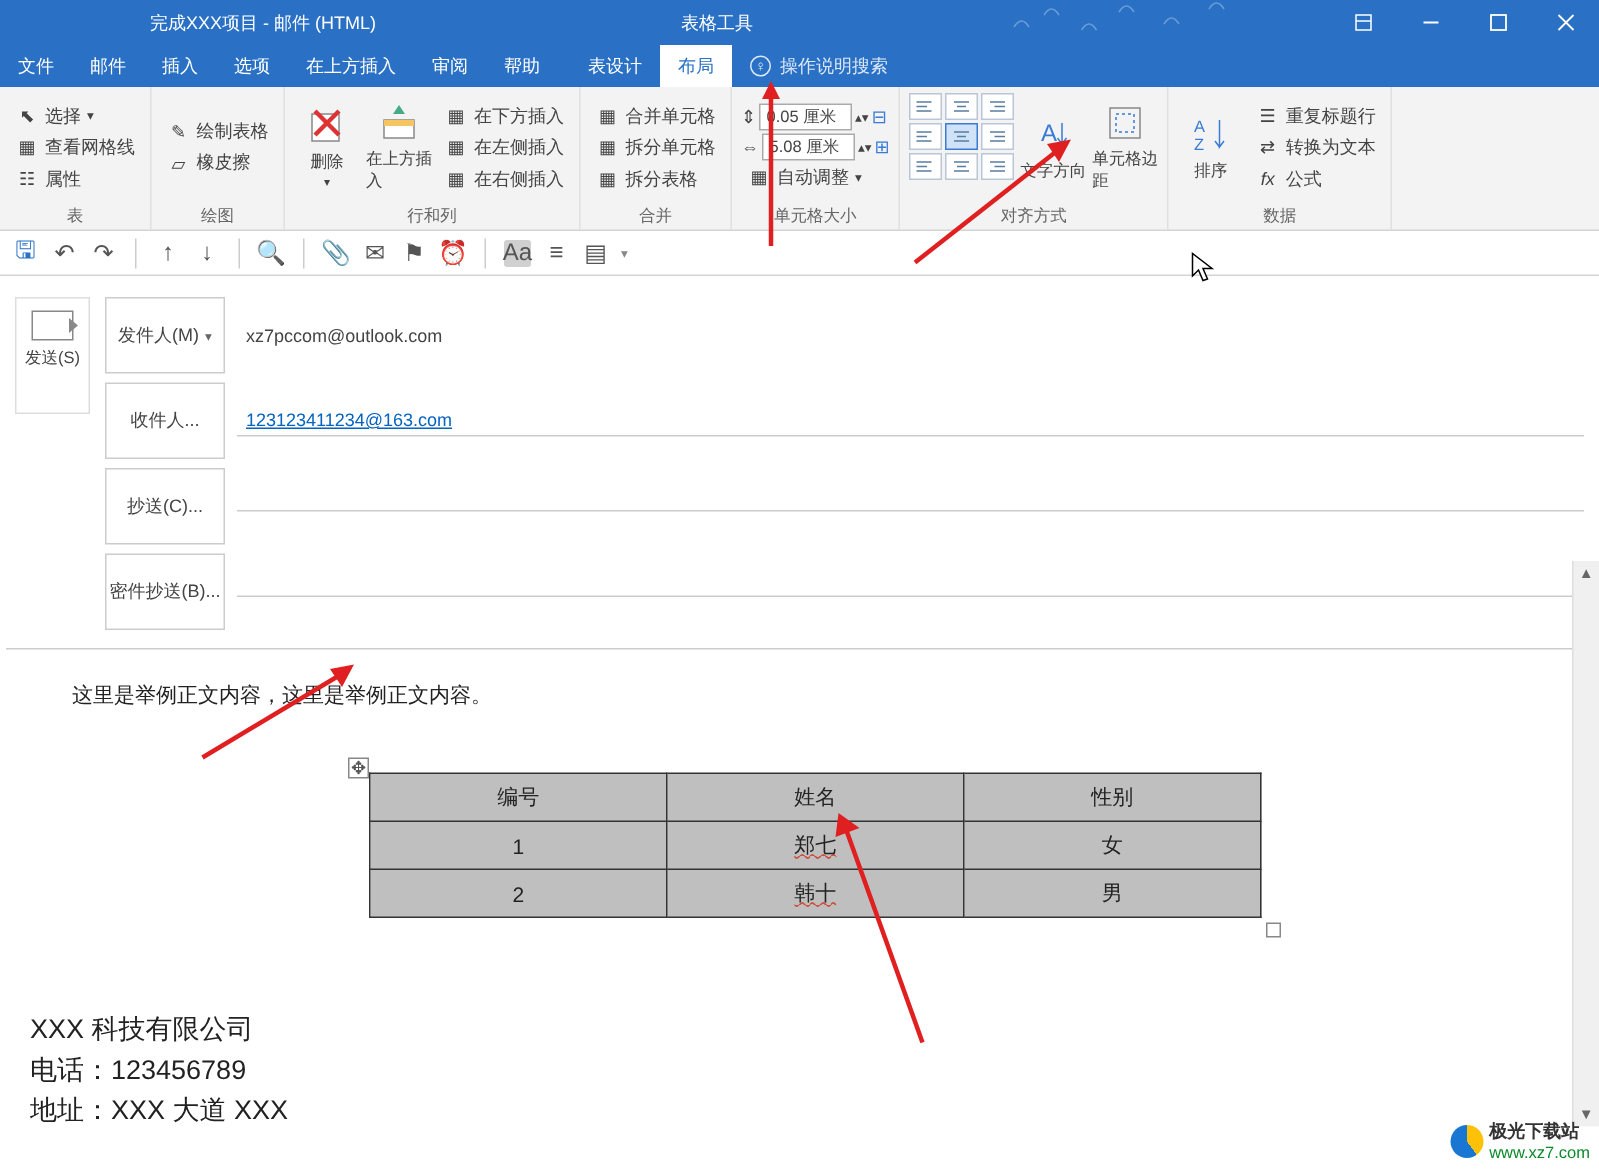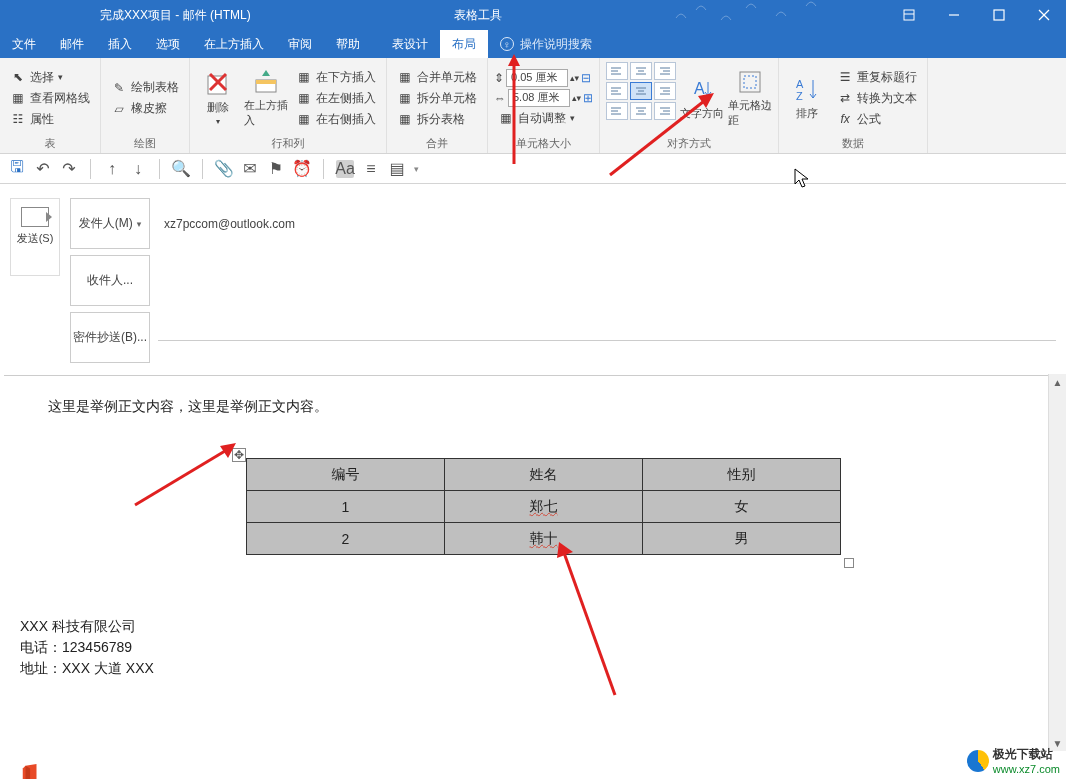--- a/index.html
+++ b/index.html
@@ -60,21 +60,21 @@
 .dd::after{content:"▾"; font-size:9px; margin-left:4px; color:#666;}
 
 
 .bodyarea { position:relative; border-top:1px solid #ccc; margin:6px 4px 0 4px; padding: 18px 16px; font-size:14px; color:#222; height: 420px;}
 .bodyarea p{margin:4px 0;}
 .movehandle{position:absolute; left:228px; top:72px; width:14px;height:14px;border:1px solid #888;display:flex;align-items:center;justify-content:center;font-size:12px;color:#555;background:#fff;}
 .tbl { border-collapse:collapse; position:absolute; left:242px; top:82px; }
 .tbl td{ border:1px solid #333; background:#bfbfbf; width:198px; height:32px; text-align:center; font-size:14px;}
 .tbl .wavy{ text-decoration: underline wavy #d04a3a; text-decoration-thickness:1px;}
 .reshandle{position:absolute; left:840px; top:182px; width:10px;height:10px;border:1px solid #888;background:#fff;}
-.sig{position:absolute; left:16px; top:240px; font-size:14px; line-height:1.5;}
+.sig{position:absolute; left:16px; top:240px; font-size:18px; line-height:1.5;}
 .officeico{position:absolute; left:16px; bottom:10px; width:22px;height:22px;}
 
 
 .arrow { position:absolute; pointer-events:none; }
 
 
 .vscroll{position:absolute; right:0; top:374px; width:18px; bottom:28px; background:#f0f0f0; border-left:1px solid #ddd;}
 .vscroll .up,.vscroll .down{height:16px;display:flex;align-items:center;justify-content:center;color:#666;font-size:10px;}
 .vscroll .down{position:absolute;bottom:0;width:100%;}
 
@@ -380,20 +380,25 @@
     <div class="sendico"></div>
     <div class="sendtxt">发送(S)</div>
   </div>
   <div class="hdrfields">
     <div class="hdrrow">
       <div class="hdrlabel dd">发件人(M)</div>
       <div class="hdrvalue" style="border-bottom:none">xz7pccom@outlook.com</div>
     </div>
     <div class="hdrrow">
       <div class="hdrlabel">收件人...</div>
+      <div class="hdrvalue link">123123411234@163.com</div>
+    </div>
+    <div class="hdrrow">
+      <div class="hdrlabel">抄送(C)...</div>
+      <div class="hdrvalue"></div>
     </div>
     <div class="hdrrow">
       <div class="hdrlabel">密件抄送(B)...</div>
       <div class="hdrvalue"></div>
     </div>
   </div>
 </div>
 
 <div class="bodyarea">
   <p style="text-indent:28px">这里是举例正文内容，这里是举例正文内容。</p>

